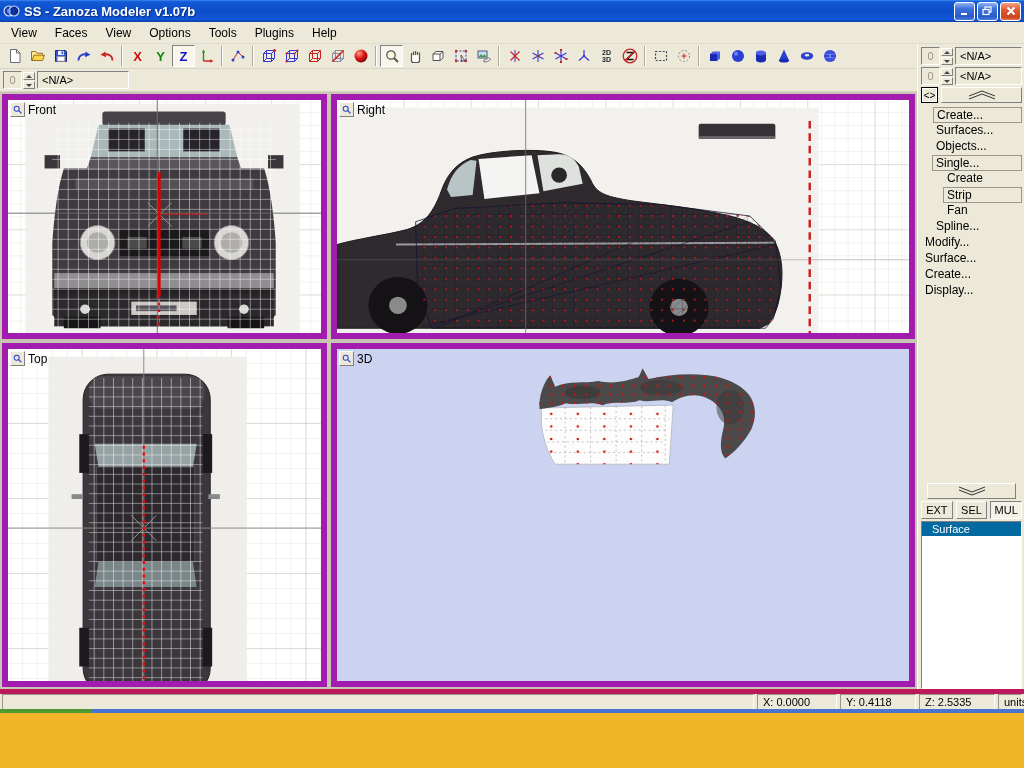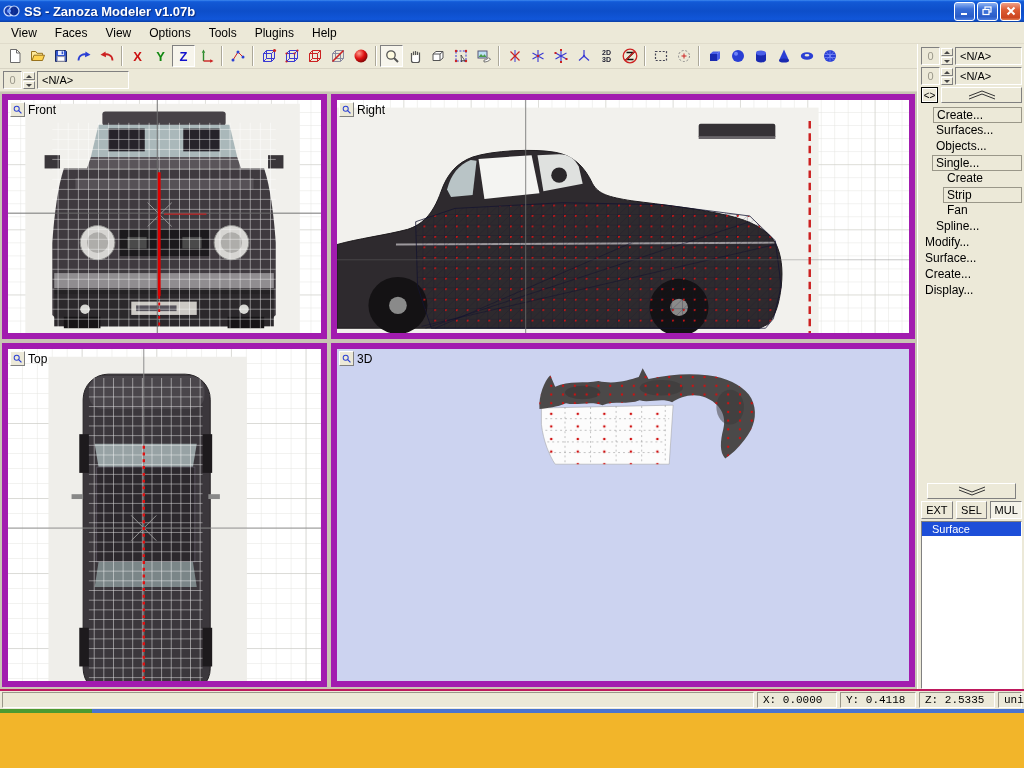--- a/index.html
+++ b/index.html
@@ -68,24 +68,24 @@
   .cmd-row.boxed{border:1px solid #9a9789;}
   .sp-spacer{flex:1;}
   .chev-dn-btn{height:16px;margin:0 6px 2px 6px;border:1px solid;border-color:#fff #808080 #808080 #fff;
     background:#ece9d8;display:flex;align-items:center;justify-content:center;}
   .mode-row{display:flex;gap:3px;margin-bottom:2px;}
   .mode-btn{flex:1;height:18px;font-size:11px;display:flex;align-items:center;justify-content:center;
     background:#ece9d8;border:1px solid;border-color:#fff #808080 #808080 #fff;color:#000;}
   .mode-btn.active{border-color:#808080 #fff #fff #808080;background:#f4f2e8;}
   .listbox{height:168px;background:#fff;border:1px solid;border-color:#808080 #fff #fff #808080;font-size:11px;overflow:hidden;}
   .list-item{padding:1px 3px;color:#000;}
-  .list-item.selected{background:#1d4ed8;color:#fff;padding-left:10px;}
+  .list-item.selected{background:#0369a1;color:#fff;padding-left:10px;}
 
   
-  .statusbar{height:20px;background:#ece9d8;display:flex;align-items:center;padding:1px 2px;gap:3px;border-top:2px solid #be185d;font-family:Liberation Mono, monospace;}
+  .statusbar{height:20px;background:#ece9d8;display:flex;align-items:center;padding:1px 2px;gap:3px;border-top:5px solid #be185d;}
   .sb-panel{height:16px;border:1px solid;border-color:#9a9789 #fff #fff #9a9789;font-size:11px;
     display:flex;align-items:center;padding:0 5px;color:#000;}
   .sb-msg{flex:1;}
   .sb-x{width:80px;}.sb-y{width:76px;}.sb-z{width:76px;}.sb-u{width:24px;}
 
   
   .bottom-border{position:absolute;top:709px;left:0;width:1024px;height:4px;display:flex;}
   .bb-green{width:92px;height:4px;background:#4c9a31;}
   .bb-blue{flex:1;height:4px;background:#4a74cf;}
   .desktop{position:absolute;top:713px;left:0;width:1024px;height:55px;background:#f2b52a;}

